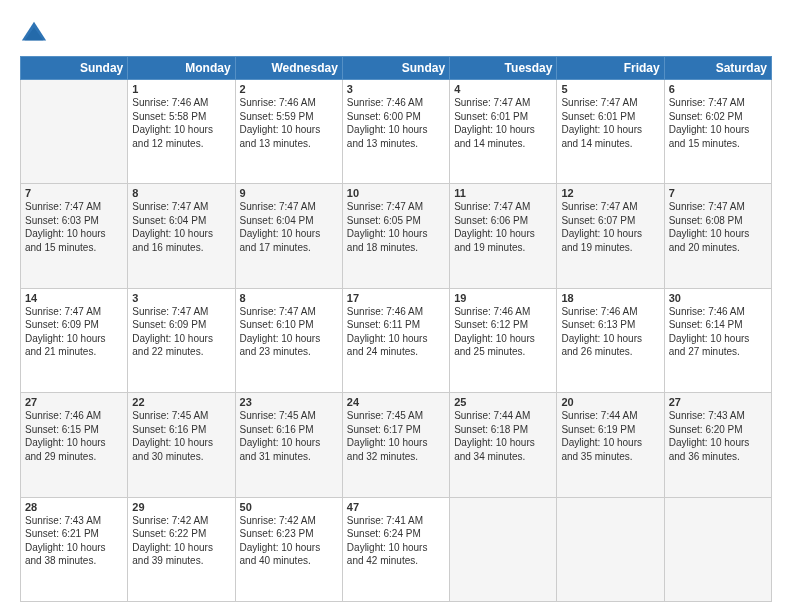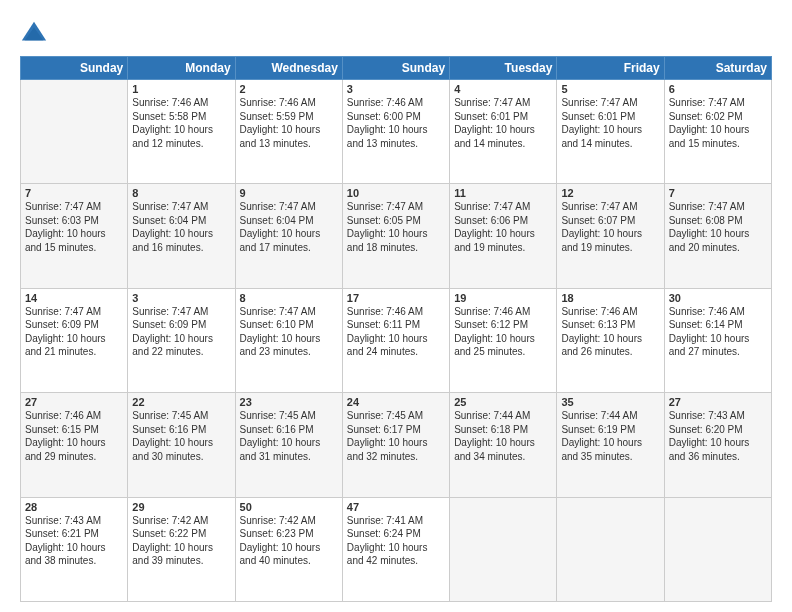--- a/index.html
+++ b/index.html
@@ -240,21 +240,21 @@
           </td>
           <td>
             <span class="day-number">24</span>
             <div class="day-info">Sunrise: 7:45 AM<br>Sunset: 6:17 PM<br>Daylight: 10 hours<br>and 32 minutes.</div>
           </td>
           <td>
             <span class="day-number">25</span>
             <div class="day-info">Sunrise: 7:44 AM<br>Sunset: 6:18 PM<br>Daylight: 10 hours<br>and 34 minutes.</div>
           </td>
           <td>
-            <span class="day-number">35</span>
+            <span class="day-number">20</span>
             <div class="day-info">Sunrise: 7:44 AM<br>Sunset: 6:19 PM<br>Daylight: 10 hours<br>and 35 minutes.</div>
           </td>
           <td>
             <span class="day-number">27</span>
             <div class="day-info">Sunrise: 7:43 AM<br>Sunset: 6:20 PM<br>Daylight: 10 hours<br>and 36 minutes.</div>
           </td>
         </tr>
         <tr>
           <td>
             <span class="day-number">28</span>

